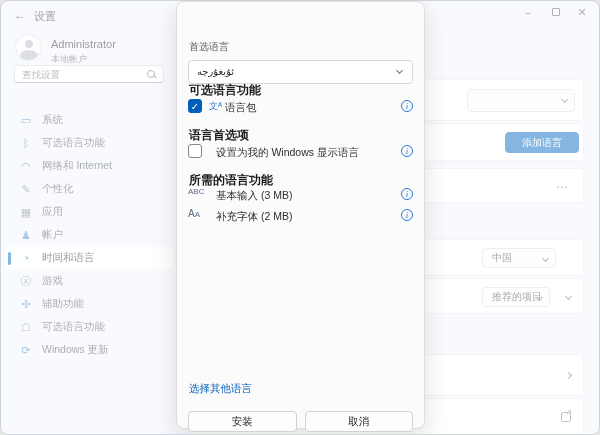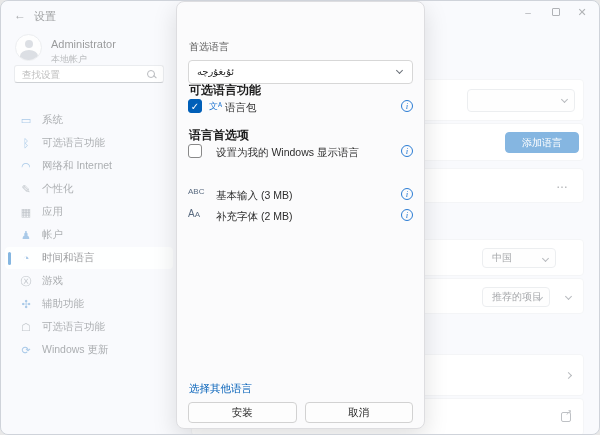--- a/index.html
+++ b/index.html
@@ -123,21 +123,21 @@
   .feat-ico .big { font-size:10px; }
   .info { position:absolute; right:1px; top:2px; width:12px; height:12px;
     border:1px solid #2a7cd4; border-radius:50%; color:#2a7cd4;
     font-family:"Liberation Serif","DejaVu Serif",serif; font-style:italic; font-size:9px;
     line-height:11px; text-align:center; }
   .dlg-link { position:absolute; left:12px; top:380px; font-size:10.5px; color:#005fb8; }
   .dlg-btns { position:absolute; left:11px; right:11px; top:400px; display:flex; gap:8px; }
   .dlg-btn { flex:1; height:21px; background:#fdfdfd; border:1px solid #d2d2d2;
     border-radius:4px; font-size:10.5px; color:#1e1e1e; display:flex;
     align-items:center; justify-content:center;
-    font-family:"Liberation Sans","DejaVu Sans",sans-serif; }
+    font-family:"Liberation Sans","DejaVu Sans",sans-serif;margin-top:9px; }
 </style>
 </head>
 <body>
 
 <div class="window">
 
   <div class="titlebar">
     <span class="back-btn">←</span>
     <span class="app-title">设置</span>
     <div class="win-ctl ctl-min">
@@ -263,20 +263,21 @@
       <span class="info">i</span>
     </div>
 
     <div class="dlg-h h-pref">语言首选项</div>
     <div class="dlg-row row-display">
       <span class="cbx off"></span>
       <span class="row-label noicon">设置为我的 Windows 显示语言</span>
       <span class="info">i</span>
     </div>
 
+    <div class="dlg-h h-required">所需的语言功能</div>
     <div class="dlg-row row-typing">
       <span class="feat-ico">ABC</span>
       <span class="row-label noicon">基本输入 (3 MB)</span>
       <span class="info">i</span>
     </div>
     <div class="dlg-row row-fonts">
       <span class="feat-ico"><span class="big">A</span><span>A</span></span>
       <span class="row-label noicon">补充字体 (2 MB)</span>
       <span class="info">i</span>
     </div>

